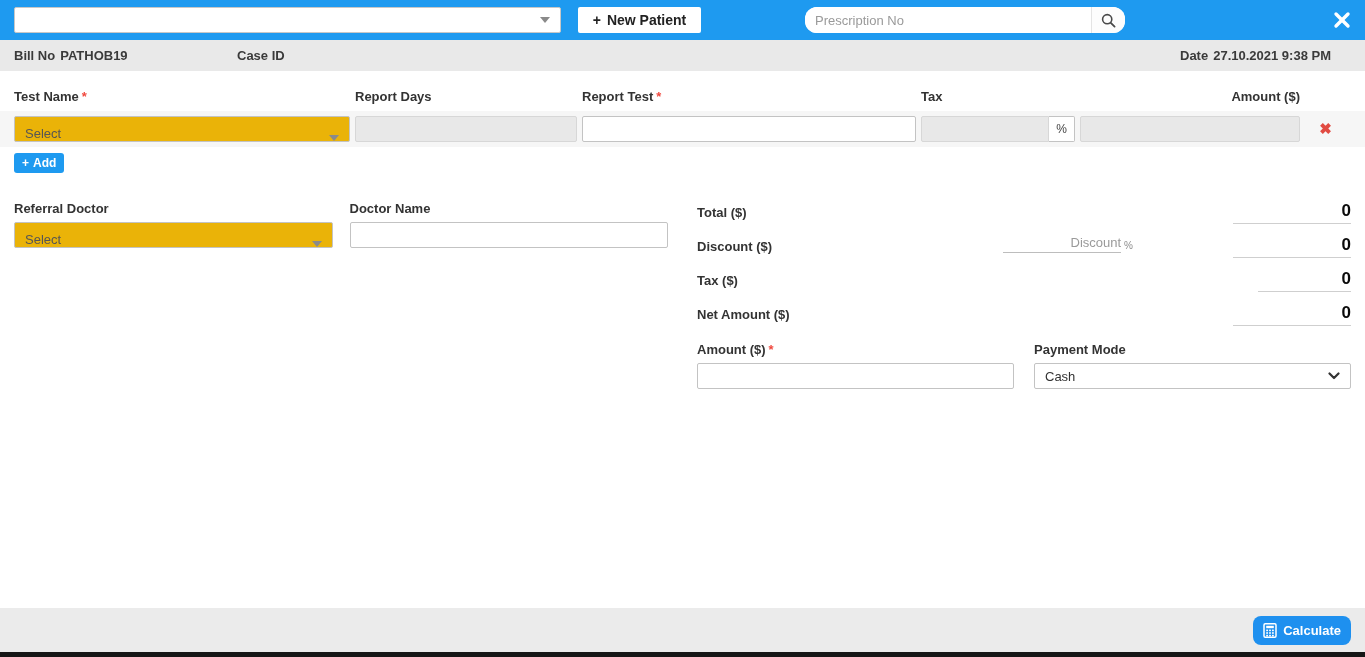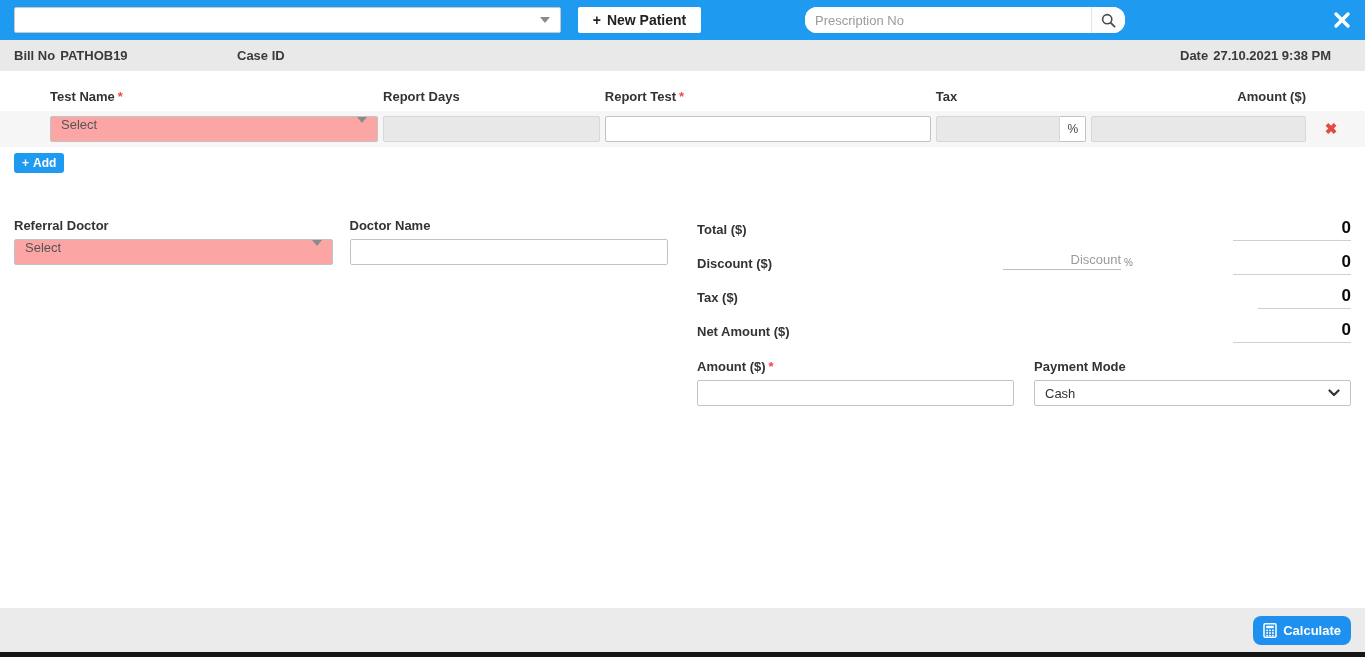--- a/index.html
+++ b/index.html
@@ -121,41 +121,41 @@
   .pad { padding-left: 14px; padding-right: 14px; }
 
   .field-label {
     font-size: 13px;
     font-weight: 700;
     color: #333;
   }
   .req { color: #f0483e; margin-left: 3px; font-weight: 700; }
 
   .cols-row { display: flex; gap: 5px; align-items: flex-start; }
-  .col-test   { width: 336px; margin-left: 36px; }
+  .col-test   { width: 336px; }
   .col-days   { width: 222px; }
   .col-date   { width: 334px; }
   .col-tax    { width: 154px; }
   .col-amount { width: 220px; }
   .col-del    { width: 41px; display: flex; justify-content: center; }
   .col-amount.hdr { text-align: right; }
 
   .labels-row { margin-bottom: 7px; }
 
   .test-strip {
     background: #f6f6f6;
     padding: 5px 14px;
   }
   .sel-box {
     height: 26px;
-    background: #fca5a5;
+    background: #eab308;
     border: 1px solid #c3c3c3;
     border-radius: 2px;
     display: flex;
-    align-items: flex-start;
+    align-items: flex-end;
     justify-content: space-between;
     padding: 0 10px;
     font-size: 13px;
     color: #555;
     cursor: pointer;
   }
   .txt-input {
     width: 100%;
     height: 26px;
     border: 1px solid #c3c3c3;
@@ -205,21 +205,21 @@
     font-family: "Liberation Sans", sans-serif;
     font-size: 12px;
     font-weight: 700;
     display: inline-flex;
     align-items: center;
     gap: 4px;
     cursor: pointer;
   }
 
   
-  .lower { display: flex; margin-top: 45px; gap: 10px; }
+  .lower { display: flex; margin-top: 28px; gap: 10px; }
   .left-col { width: 660px; }
   .right-col { width: 660px; margin-left: 19px; }
 
   .pair-row { display: flex; gap: 17px; }
   .pair-field { flex: 1; }
   .pair-field .field-label { display: block; margin-bottom: 6px; }
 
   .note-block { margin-top: 20px; }
   .note-block textarea {
     width: 100%;

